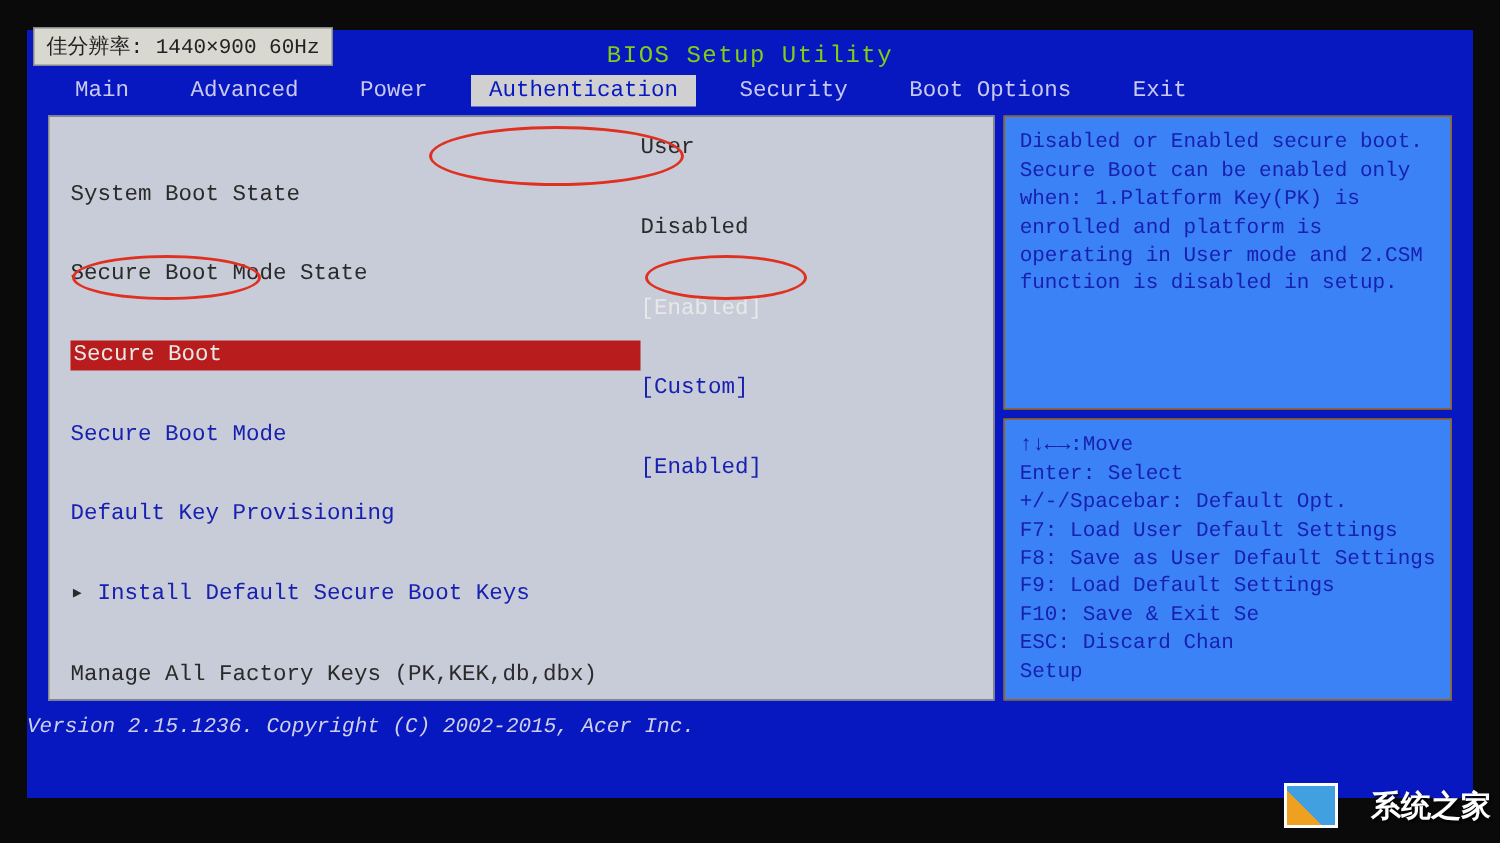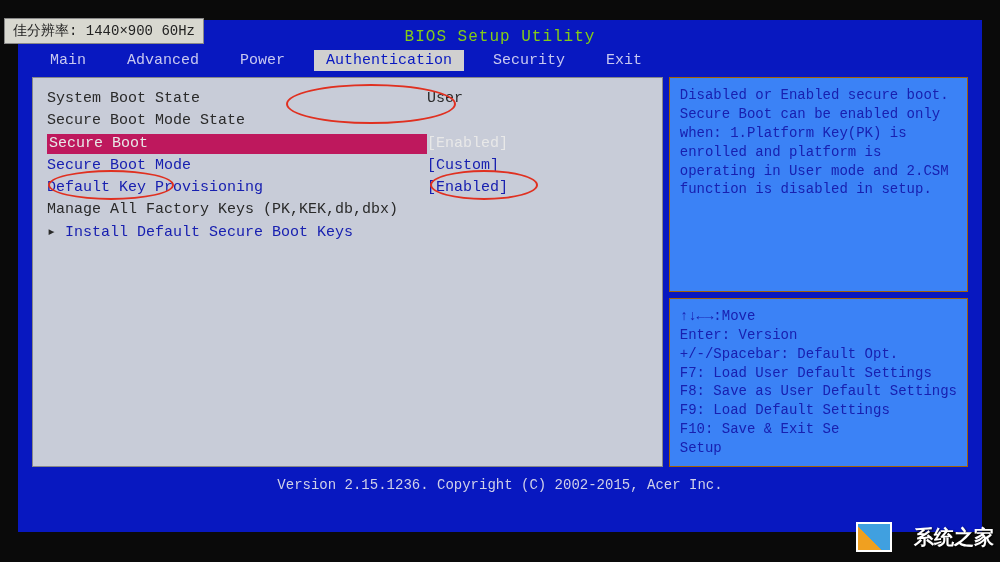--- a/index.html
+++ b/index.html
@@ -14,21 +14,21 @@
   }
   .monitor-bezel {
     position: absolute;
     top: 0; left: 0; right: 0; bottom: 0;
     background: #0a0a0a;
     padding: 20px 18px 30px 18px;
   }
   .monitor-info {
     position: absolute;
     top: 18px;
-    left: 4px;
+    left: 22px;
     background: #d8d8d0;
     color: #222;
     padding: 3px 8px;
     font-size: 14px;
     border: 1px solid #888;
     z-index: 10;
   }
   .screen {
     width: 100%;
     height: 100%;
@@ -70,26 +70,27 @@
     padding: 10px 14px;
     color: #1820b0;
   }
   .setting-row {
     display: flex;
     padding: 1px 0;
     line-height: 1.35;
   }
   .setting-label {
     flex: 0 0 380px;
+    margin-top: 31px;
   }
   .setting-value {
     flex: 1;
   }
   .setting-row.selected .setting-label {
-    background: #be185d;
+    background: #b91c1c;
     color: #e8e8e8;
     display: inline-block;
     padding: 0 2px;
   }
   .setting-row.selected .setting-value {
     color: #e8e8e8;
   }
   .setting-row.readonly .setting-label,
   .setting-row.readonly .setting-value {
     color: #2a2a2a;
@@ -109,24 +110,24 @@
     border: 1px solid #a16207;
     padding: 8px 10px;
     color: #1820b0;
     line-height: 1.35;
     font-size: 14px;
   }
   .help-box { flex: 1; }
   .keys-box { flex: 0 0 auto; }
   .key-line { white-space: nowrap; overflow: hidden; }
   .footer {
-    text-align: center;
     color: #d0d0e8;
     font-size: 14px;
     padding: 4px 0;
+    font-style: italic;
   }
   .annot {
     position: absolute;
     border: 2px solid #e03020;
     border-radius: 50%;
     pointer-events: none;
     z-index: 5;
   }
   .annot1 { top: 64px; left: 268px; width: 170px; height: 40px; }
   .annot2 { top: 150px; left: 30px; width: 126px; height: 30px; }
@@ -159,65 +160,68 @@
 
   <div class="screen">
     <div class="title-bar">BIOS Setup Utility</div>
 
     <div class="menu-bar">
       <div class="menu-item">Main</div>
       <div class="menu-item">Advanced</div>
       <div class="menu-item">Power</div>
       <div class="menu-item active">Authentication</div>
       <div class="menu-item">Security</div>
+      <div class="menu-item">Boot Options</div>
       <div class="menu-item">Exit</div>
     </div>
 
     <div class="content-area">
       <div class="main-panel">
         <div class="setting-row readonly">
           <span class="setting-label">System Boot State</span>
           <span class="setting-value">User</span>
         </div>
         <div class="setting-row readonly">
           <span class="setting-label">Secure Boot Mode State</span>
+          <span class="setting-value">Disabled</span>
         </div>
         <div class="setting-row selected">
           <span class="setting-label"><span>Secure Boot</span></span>
           <span class="setting-value">[Enabled]</span>
         </div>
         <div class="setting-row">
           <span class="setting-label">Secure Boot Mode</span>
           <span class="setting-value">[Custom]</span>
         </div>
         <div class="setting-row">
           <span class="setting-label">Default Key Provisioning</span>
           <span class="setting-value">[Enabled]</span>
         </div>
+        <div class="setting-row submenu">
+          <span class="setting-label" style="flex:1">Install Default Secure Boot Keys</span>
+        </div>
         <div class="setting-row readonly">
           <span class="setting-label" style="flex:1">Manage All Factory Keys (PK,KEK,db,dbx)</span>
-        </div>
-        <div class="setting-row submenu">
-          <span class="setting-label" style="flex:1">Install Default Secure Boot Keys</span>
         </div>
       </div>
 
       <div class="side-panel">
         <div class="help-box">
           <div>Disabled or Enabled secure boot.</div>
           <div>Secure Boot can be enabled only when: 1.Platform Key(PK) is enrolled and platform is operating in User mode and 2.CSM function is disabled in setup.</div>
         </div>
         <div class="keys-box">
           <div class="key-line">↑↓←→:Move</div>
-          <div class="key-line">Enter: Version</div>
+          <div class="key-line">Enter: Select</div>
           <div class="key-line">+/-/Spacebar: Default Opt.</div>
           <div class="key-line">F7: Load User Default Settings</div>
           <div class="key-line">F8: Save as User Default Settings</div>
           <div class="key-line">F9: Load Default Settings</div>
           <div class="key-line">F10: Save &amp; Exit Se</div>
+          <div class="key-line">ESC: Discard Chan</div>
           <div class="key-line">Setup</div>
         </div>
       </div>
     </div>
 
     <div class="footer">Version 2.15.1236. Copyright (C) 2002-2015, Acer Inc.</div>
 
     <div class="annot annot1"></div>
     <div class="annot annot2"></div>
     <div class="annot annot3"></div>

